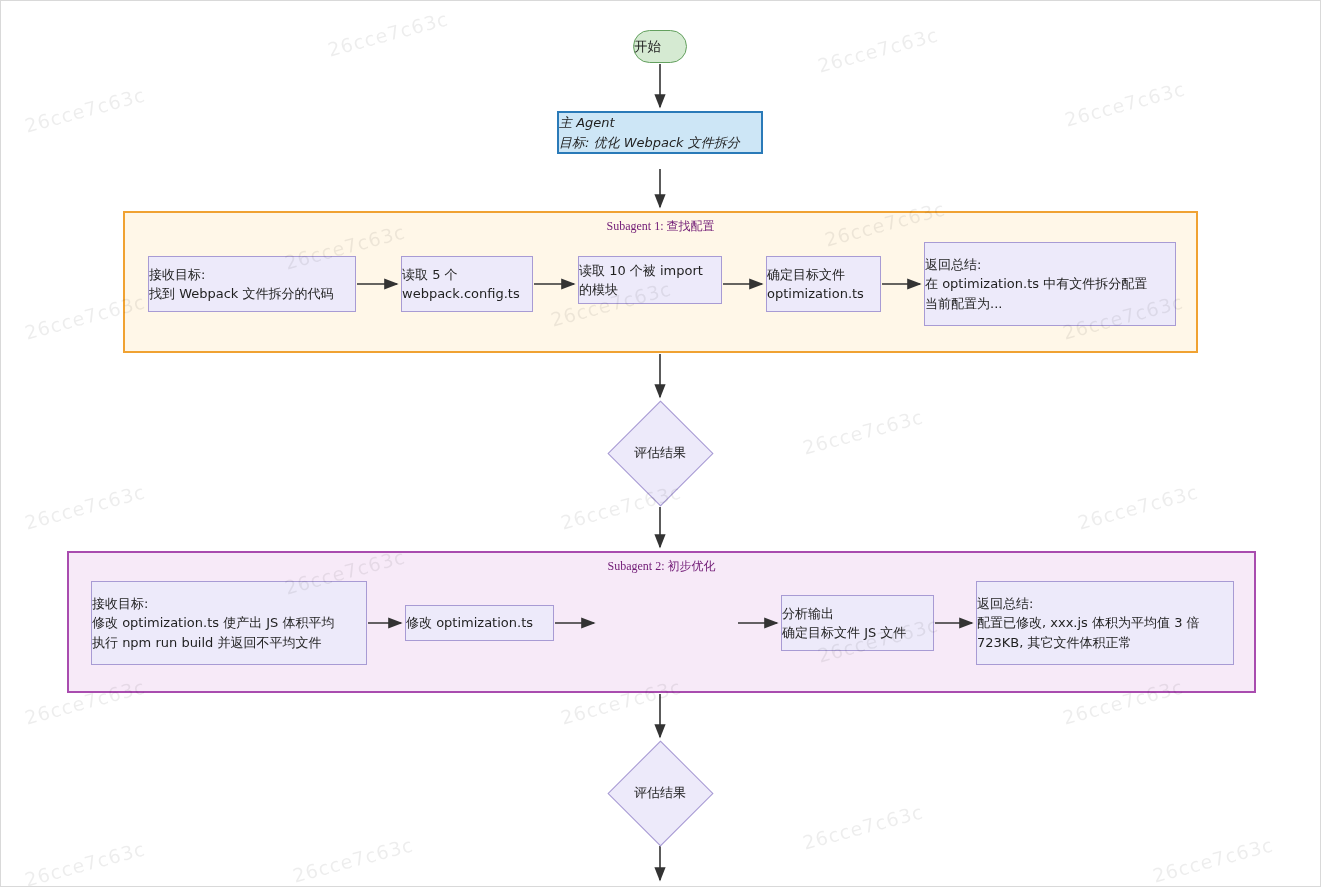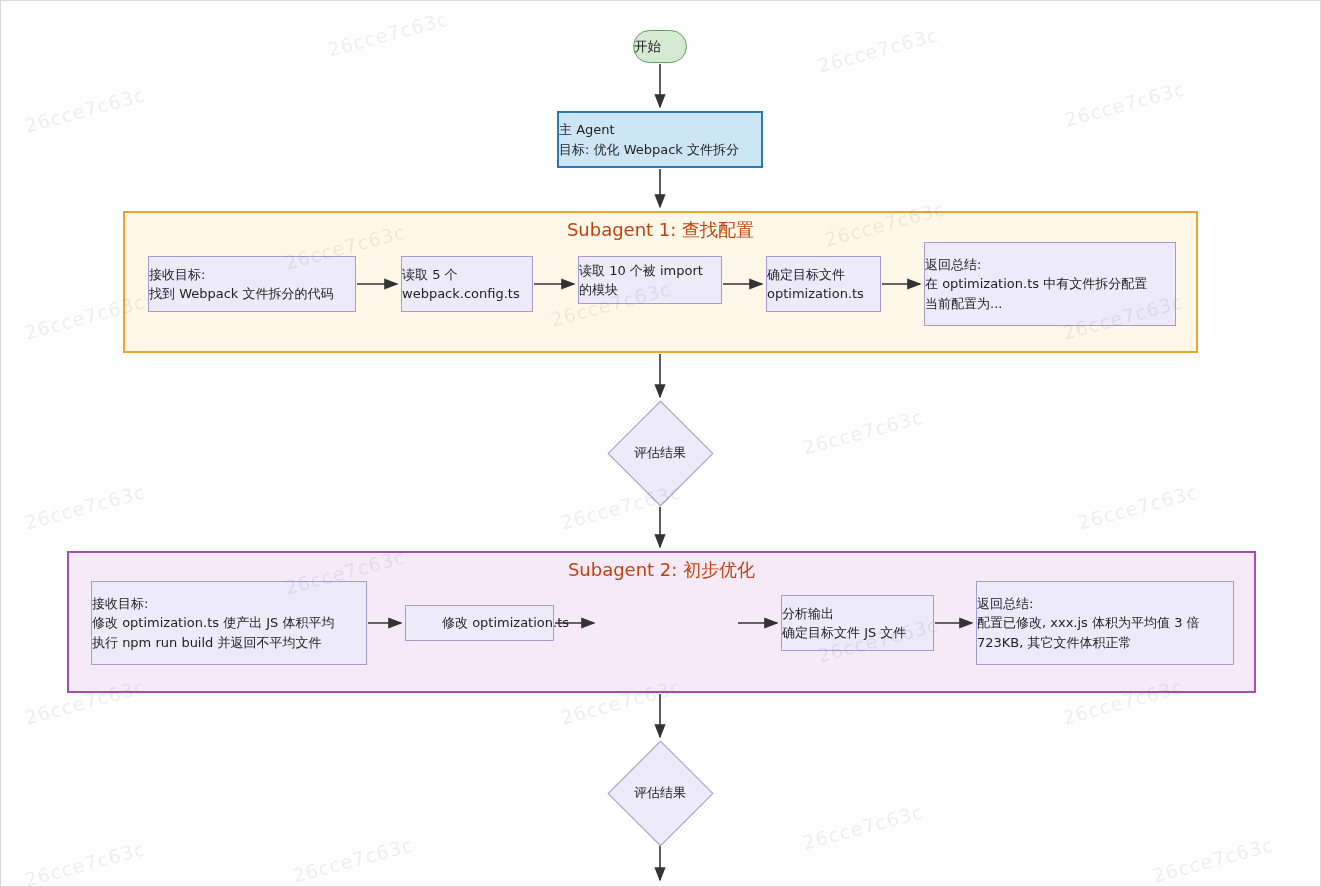--- a/index.html
+++ b/index.html
@@ -13,21 +13,21 @@
     border: 1px solid #d9d9d9;
     overflow: hidden;
   }
 
   
   .cluster { position: absolute; border: 2px solid; }
   .cluster1 { background: var(--sub1-fill); border-color: var(--sub1-border); }
   .cluster2 { background: var(--sub2-fill); border-color: var(--sub2-border); }
   .cluster-title {
     position: absolute; top: 5px; left: 0; right: 0;
-    text-align: center; font-size: 18px; color: #c2410c;
+    text-align: center; font-size: 12px; color: #701a75; font-family: Liberation Serif, serif;
   }
 
   
   .node {
     position: absolute;
     display: flex; flex-direction: column;
     justify-content: center; align-items: flex-start;
     text-align: center;
     font-size: 13px; color: var(--text);
     line-height: 1.5;
@@ -113,21 +113,21 @@
     <line x1="367" y1="622" x2="400" y2="622" marker-end="url(#arrowhead)"></line>
     <line x1="554" y1="622" x2="593" y2="622" marker-end="url(#arrowhead)"></line>
     <line x1="737" y1="622" x2="776" y2="622" marker-end="url(#arrowhead)"></line>
     <line x1="934" y1="622" x2="971" y2="622" marker-end="url(#arrowhead)"></line>
   </svg>
 
   <div class="node start" style="left:632px; top:29px; width:54px; height:33px;">
     <div class="line">开始</div>
   </div>
 
-  <div class="node agent" style="left:556px; top:110px; width:206px; height:57px;">
+  <div class="node agent" style="left:556px; top:110px; width:206px; height:43px;font-style:italic;">
     <div class="line">主 Agent</div>
     <div class="line">目标: 优化 Webpack 文件拆分</div>
   </div>
 
   <div class="node step" style="left:147px; top:255px; width:208px; height:56px;">
     <div class="line">接收目标:</div>
     <div class="line">找到 Webpack 文件拆分的代码</div>
   </div>
   <div class="node step" style="left:400px; top:255px; width:132px; height:56px;">
     <div class="line">读取 5 个</div>
@@ -149,21 +149,21 @@
 
   <div class="diamond" style="left:607px; top:400px;">
     <span>评估结果</span>
   </div>
 
   <div class="node step" style="left:90px; top:580px; width:276px; height:84px;">
     <div class="line">接收目标:</div>
     <div class="line">修改 optimization.ts 使产出 JS 体积平均</div>
     <div class="line">执行 npm run build 并返回不平均文件</div>
   </div>
-  <div class="node step" style="left:404px; top:604px; width:149px; height:36px;padding-left:36px;">
+  <div class="node step" style="left:404px; top:604px; width:149px; height:36px;">
     <div class="line">修改 optimization.ts</div>
   </div>
   <div class="node step" style="left:780px; top:594px; width:153px; height:56px;">
     <div class="line">分析输出</div>
     <div class="line">确定目标文件 JS 文件</div>
   </div>
   <div class="node step" style="left:975px; top:580px; width:258px; height:84px;">
     <div class="line">返回总结:</div>
     <div class="line">配置已修改, xxx.js 体积为平均值 3 倍</div>
     <div class="line">723KB, 其它文件体积正常</div>

